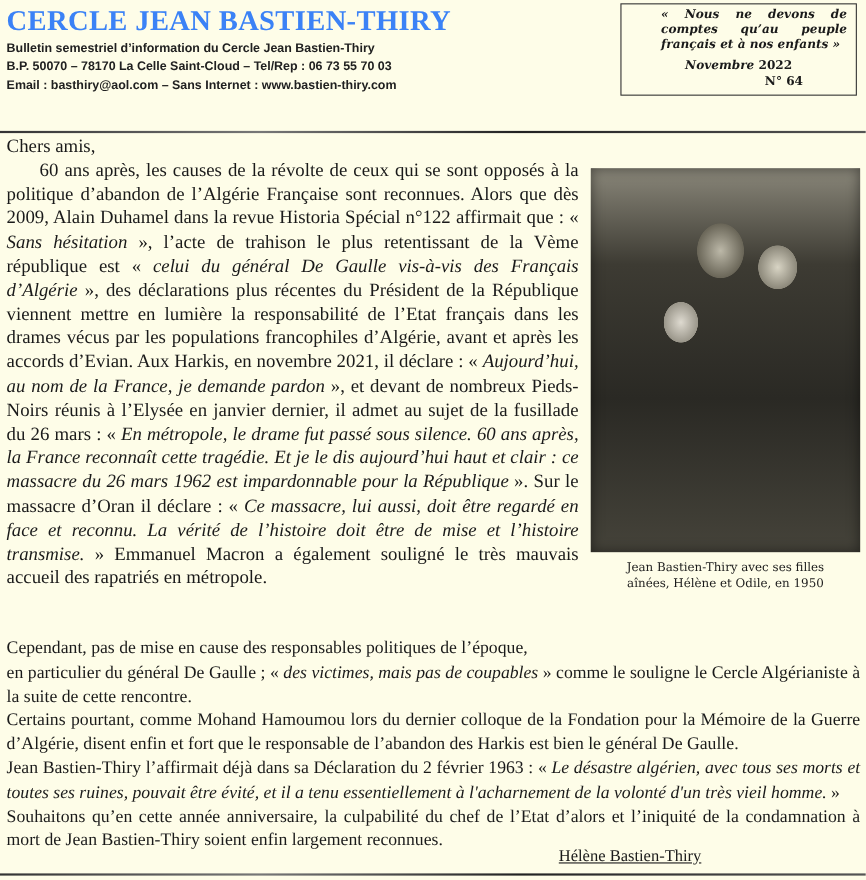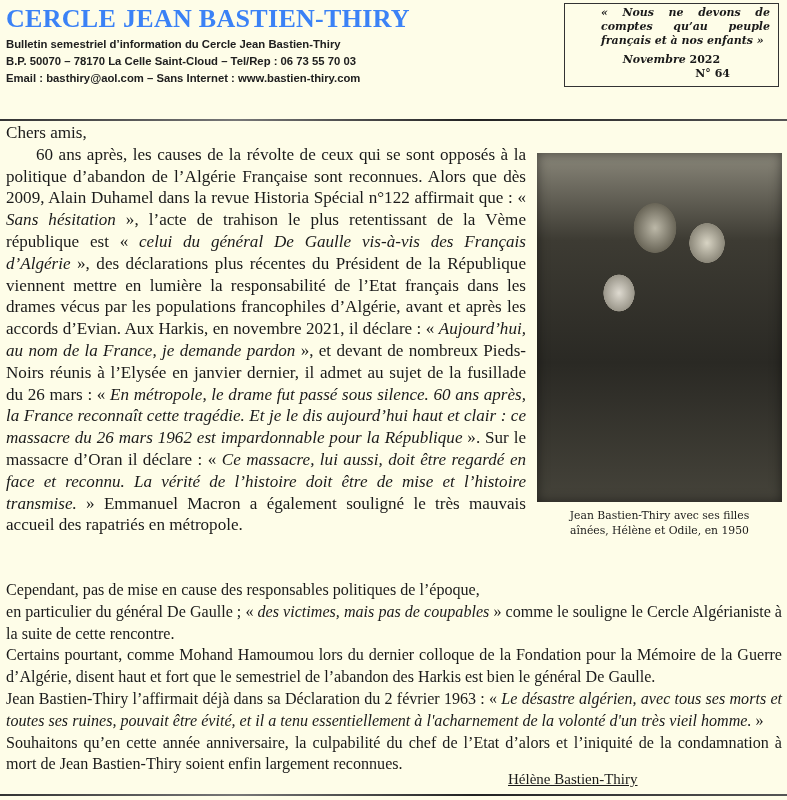--- a/index.html
+++ b/index.html
@@ -52,19 +52,19 @@
 
 <div class="photo" title="Photo noir et blanc d'un homme avec deux fillettes"></div>
 <div class="photo-caption">
   <div>Jean Bastien-Thiry avec ses filles</div>
   <div>aînées, Hélène et Odile, en 1950</div>
 </div>
 
 <div class="full-col" style="top:540px;margin-top:39px;">
   <div>Cependant, pas de mise en cause des responsables politiques de l’époque,</div>
   <div>en particulier du général De Gaulle ; « <span class="q">des victimes, mais pas de coupables</span> » comme le souligne le Cercle Algérianiste à la suite de cette rencontre.</div>
-  <div>Certains pourtant, comme Mohand Hamoumou lors du dernier colloque de la Fondation pour la Mémoire de la Guerre d’Algérie, disent haut et fort que le semestriel de l’abandon des Harkis est bien le général De Gaulle.</div>
+  <div>Certains pourtant, comme Mohand Hamoumou lors du dernier colloque de la Fondation pour la Mémoire de la Guerre d’Algérie, disent enfin et fort que le responsable de l’abandon des Harkis est bien le général De Gaulle.</div>
   <div>Jean Bastien-Thiry l’affirmait déjà dans sa Déclaration du 2 février 1963 : « <span class="q">Le désastre algérien, avec tous ses morts et toutes ses ruines, pouvait être évité, et il a tenu essentiellement à l'acharnement de la volonté d'un très vieil homme.</span> »</div>
   <div>Souhaitons qu’en cette année anniversaire, la culpabilité du chef de l’Etat d’alors et l’iniquité de la condamnation à mort de Jean Bastien-Thiry soient enfin largement reconnues.</div>
 </div>
 
 <div class="signature">Hélène Bastien-Thiry</div>
 <div class="rule" style="top:794px;"></div>
 
 </body></html>

